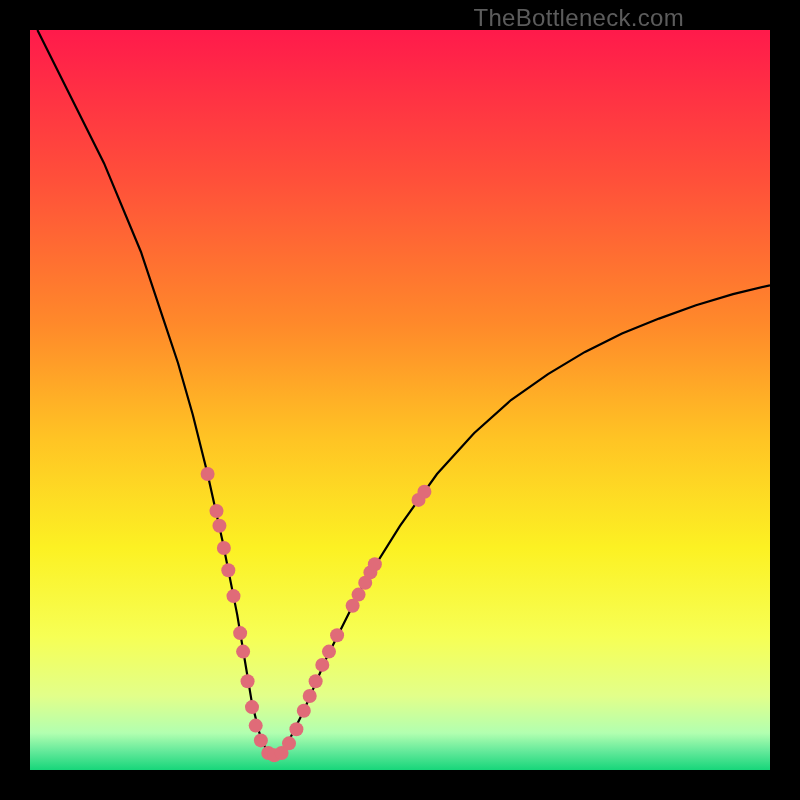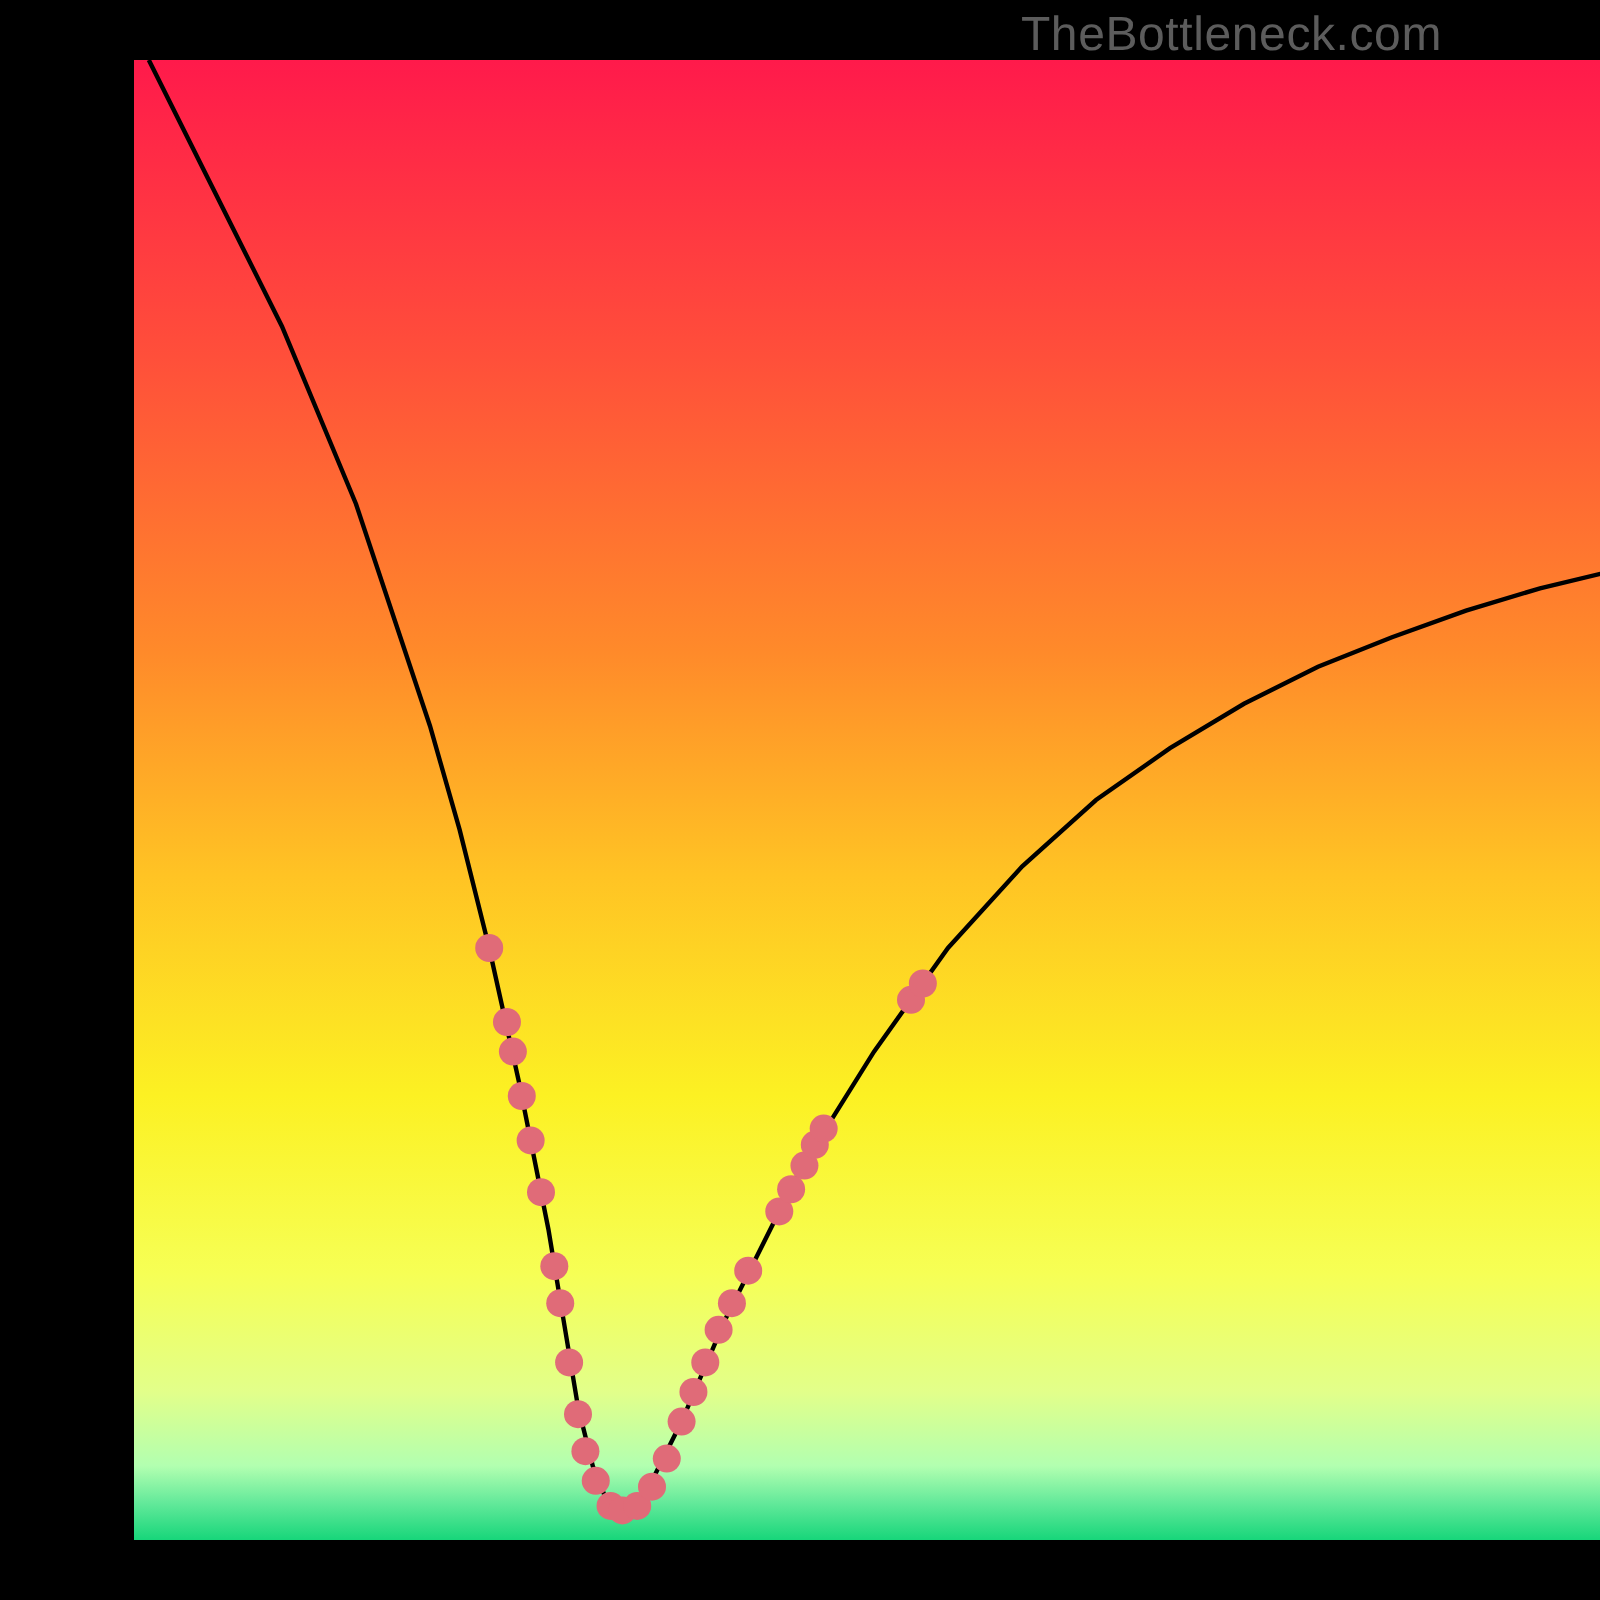--- a/index.html
+++ b/index.html
@@ -11,21 +11,20 @@
     background: #000;
     font-family: Arial, Helvetica, sans-serif;
   }
   .frame {
     position: absolute;
     top: 0;
     left: 0;
     width: 696px;
     height: 800px;
     background: #000;
-    margin-left: 37px;
   }
   .plot {
     position: absolute;
     top: 30px;
     left: 30px;
     width: 740px;
     height: 740px;
   }
   .watermark {
     position: absolute;

